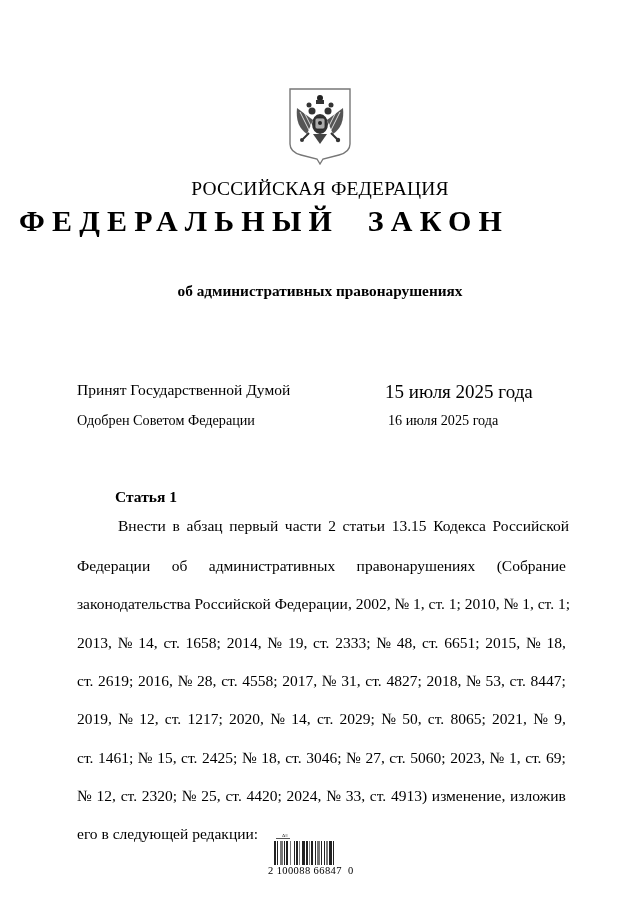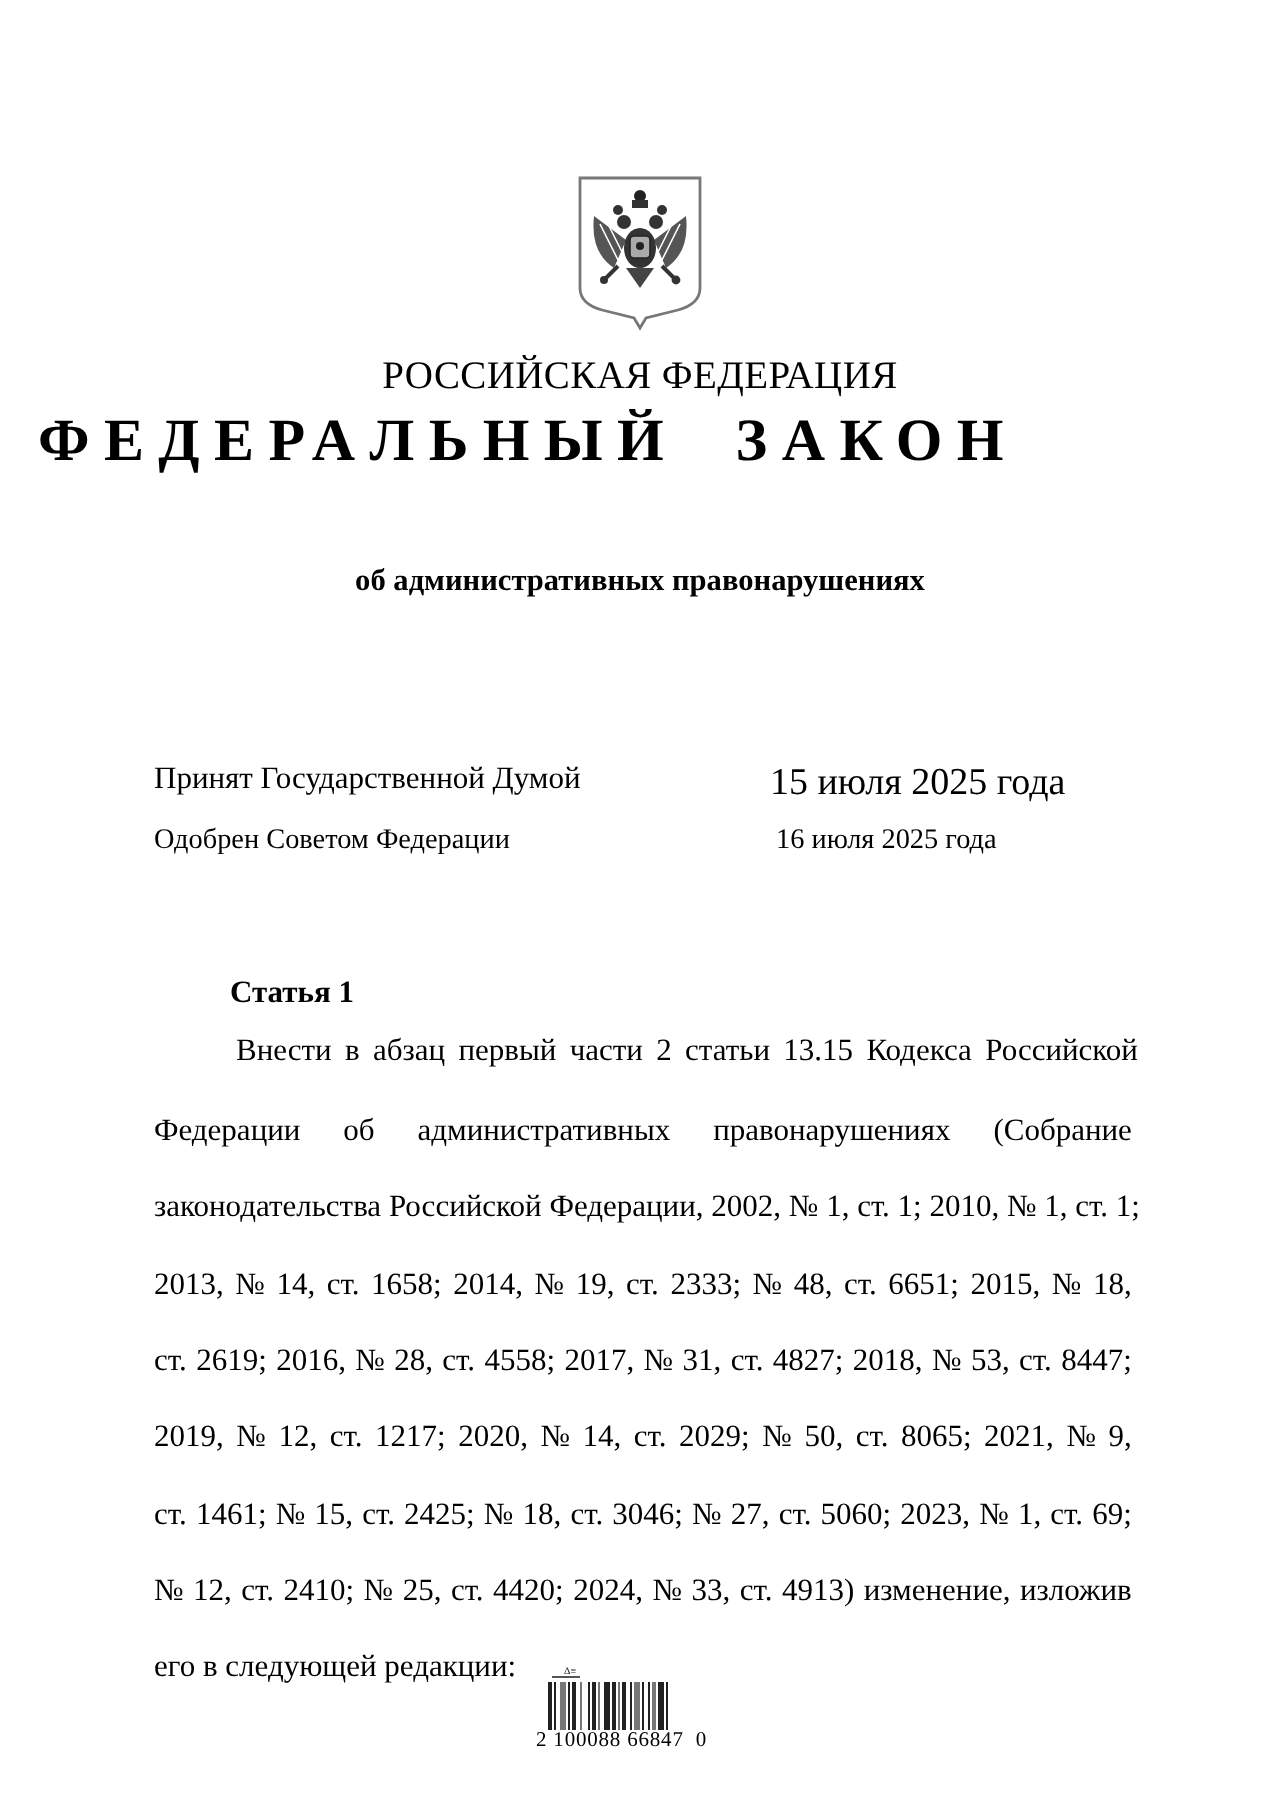--- a/index.html
+++ b/index.html
@@ -155,21 +155,21 @@
       <span>2023,</span>
       <span>№</span>
       <span>1,</span>
       <span>ст.</span>
       <span>69;</span>
     </div>
     <div class="line justify" style="top: 787px;">
       <span>№</span>
       <span>12,</span>
       <span>ст.</span>
-      <span>2410;</span>
+      <span>2320;</span>
       <span>№</span>
       <span>25,</span>
       <span>ст.</span>
       <span>4420;</span>
       <span>2024,</span>
       <span>№</span>
       <span>33,</span>
       <span>ст.</span>
       <span>4913)</span>
       <span>изменение,</span>

